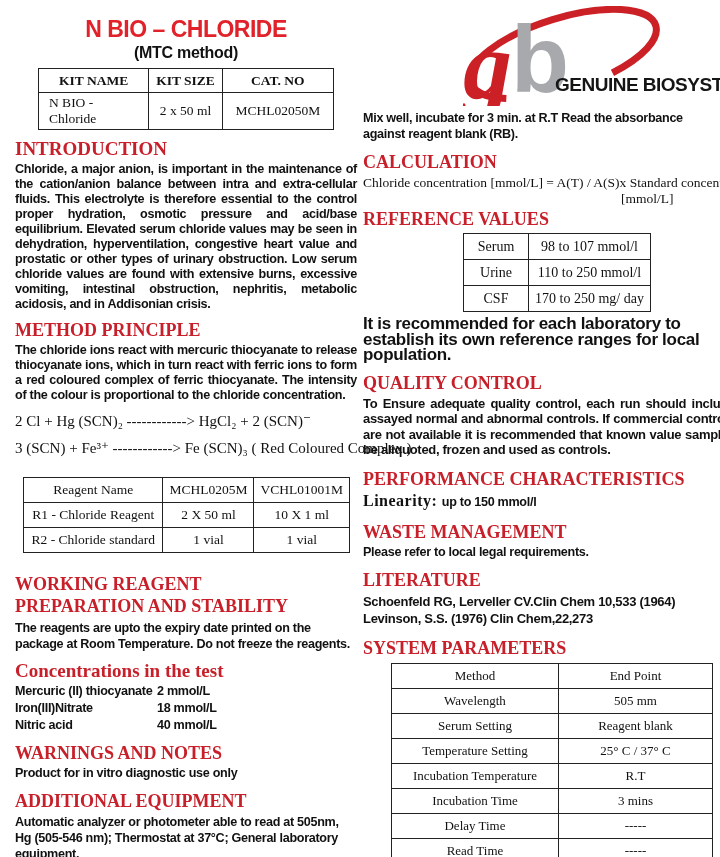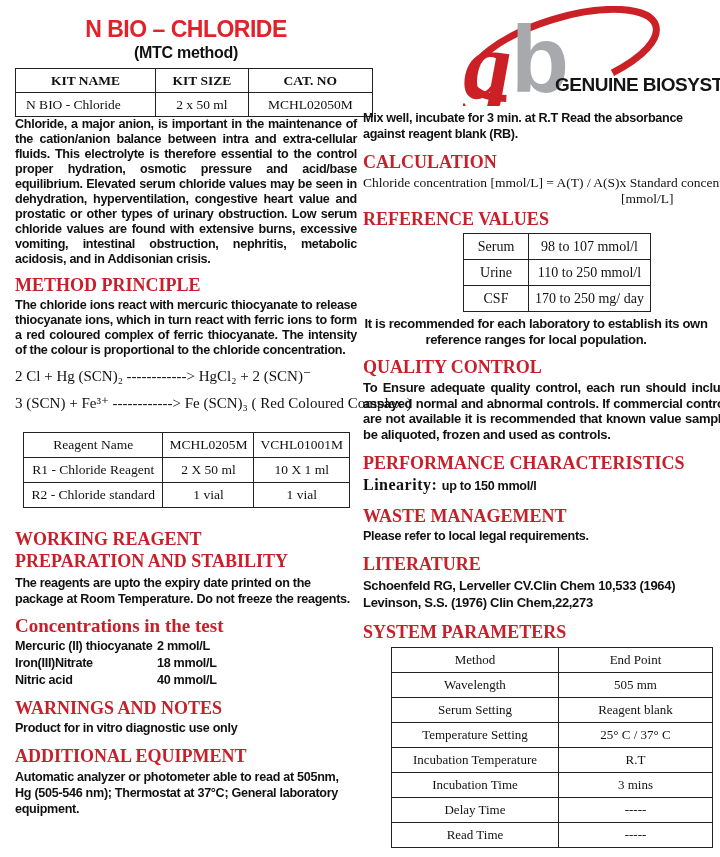--- a/index.html
+++ b/index.html
@@ -31,21 +31,21 @@
     text-align:center;margin:4px 0 1px 0;
   }
   .doc-subtitle{
     font-weight:800;font-size:16px;text-align:center;margin:0 0 6px 0;letter-spacing:-0.3px;
   }
 
   table{border-collapse:collapse;font-family:"Liberation Serif","DejaVu Serif",serif;font-size:13.5px;}
   td,th{border:1.5px solid #222;padding:2px 6px;text-align:center;}
   th{font-weight:bold;}
 
-  table.kit{margin:0 auto;width:358px;font-family:Liberation Serif, serif;}
+  table.kit{margin:0 auto;width:296px;font-family:Liberation Serif, serif;}
   table.kit td:first-child{text-align:left;padding-left:10px;}
   table.kit td,table.kit th{height:19px;}
   table.kit th:nth-child(1){width:120px;}
   table.kit th:nth-child(2){width:75px;}
   table.kit th:nth-child(3){width:105px;}
 
   table.reagent{margin:20px 0 0 8px;width:327px;}
   table.reagent th{font-weight:normal;}
   table.reagent td:first-child,table.reagent th:first-child{width:140px;}
   table.reagent td,table.reagent th{height:20px;}
@@ -76,21 +76,21 @@
   
   .logo{position:relative;height:106px;width:372px;}
   .logo svg{position:absolute;left:100px;top:6px;}
   .logo .wordmark{
     position:absolute;left:192px;top:74px;white-space:nowrap;
     font-weight:800;font-size:19px;letter-spacing:-0.5px;color:#151515;
   }
   .nowrap{white-space:nowrap;}
   .mix{width:334px;margin-top:4px;}
   .qc-body{width:372px;}
-  .refnote{margin-top:3px;width:346px;font-size:13px;line-height:15.5px;text-align:center;}
+  .refnote{margin-top:3px;width:346px;font-size:17px;line-height:15.5px;}
 </style>
 </head>
 <body>
 
 <div class="col-left">
 
   <div class="doc-title">N BIO –  CHLORIDE</div>
   <div class="doc-subtitle">(MTC method)</div>
 
   <table class="kit">
@@ -103,20 +103,21 @@
     </thead>
     <tbody>
         <tr>
           <td>N BIO - Chloride</td>
           <td>2 x 50 ml</td>
           <td>MCHL02050M</td>
         </tr>
       </tbody>
   </table>
 
+  <div class="h-serif big" style="margin-top:9px">INTRODUCTION</div>
   <p class="sans just">Chloride, a major anion, is important in the maintenance of the cation/anion balance between intra and extra-cellular fluids. This electrolyte is therefore essential to the control proper hydration, osmotic pressure and acid/base equilibrium. Elevated serum chloride values may be seen in dehydration, hyperventilation, congestive heart value and prostatic or other types of urinary obstruction. Low serum chloride values are found with extensive burns, excessive vomiting, intestinal obstruction, nephritis, metabolic acidosis, and in Addisonian crisis.</p>
 
   <div class="h-serif" style="margin-top:8px">METHOD PRINCIPLE</div>
   <p class="sans just">The chloride ions react with mercuric thiocyanate to release thiocyanate ions, which in turn react with ferric ions to form a red coloured complex of ferric thiocyanate. The intensity of the colour is proportional to the chloride concentration.</p>
   <div class="eq">2 Cl + Hg (SCN)₂    ------------&gt;  HgCl₂  +  2 (SCN)⁻</div>
   <div class="eq">3 (SCN) + Fe³⁺ ------------&gt;  Fe (SCN)₃  ( Red Coloured Complex )</div>
 
   <table class="reagent">
     <thead>
       <tr>

